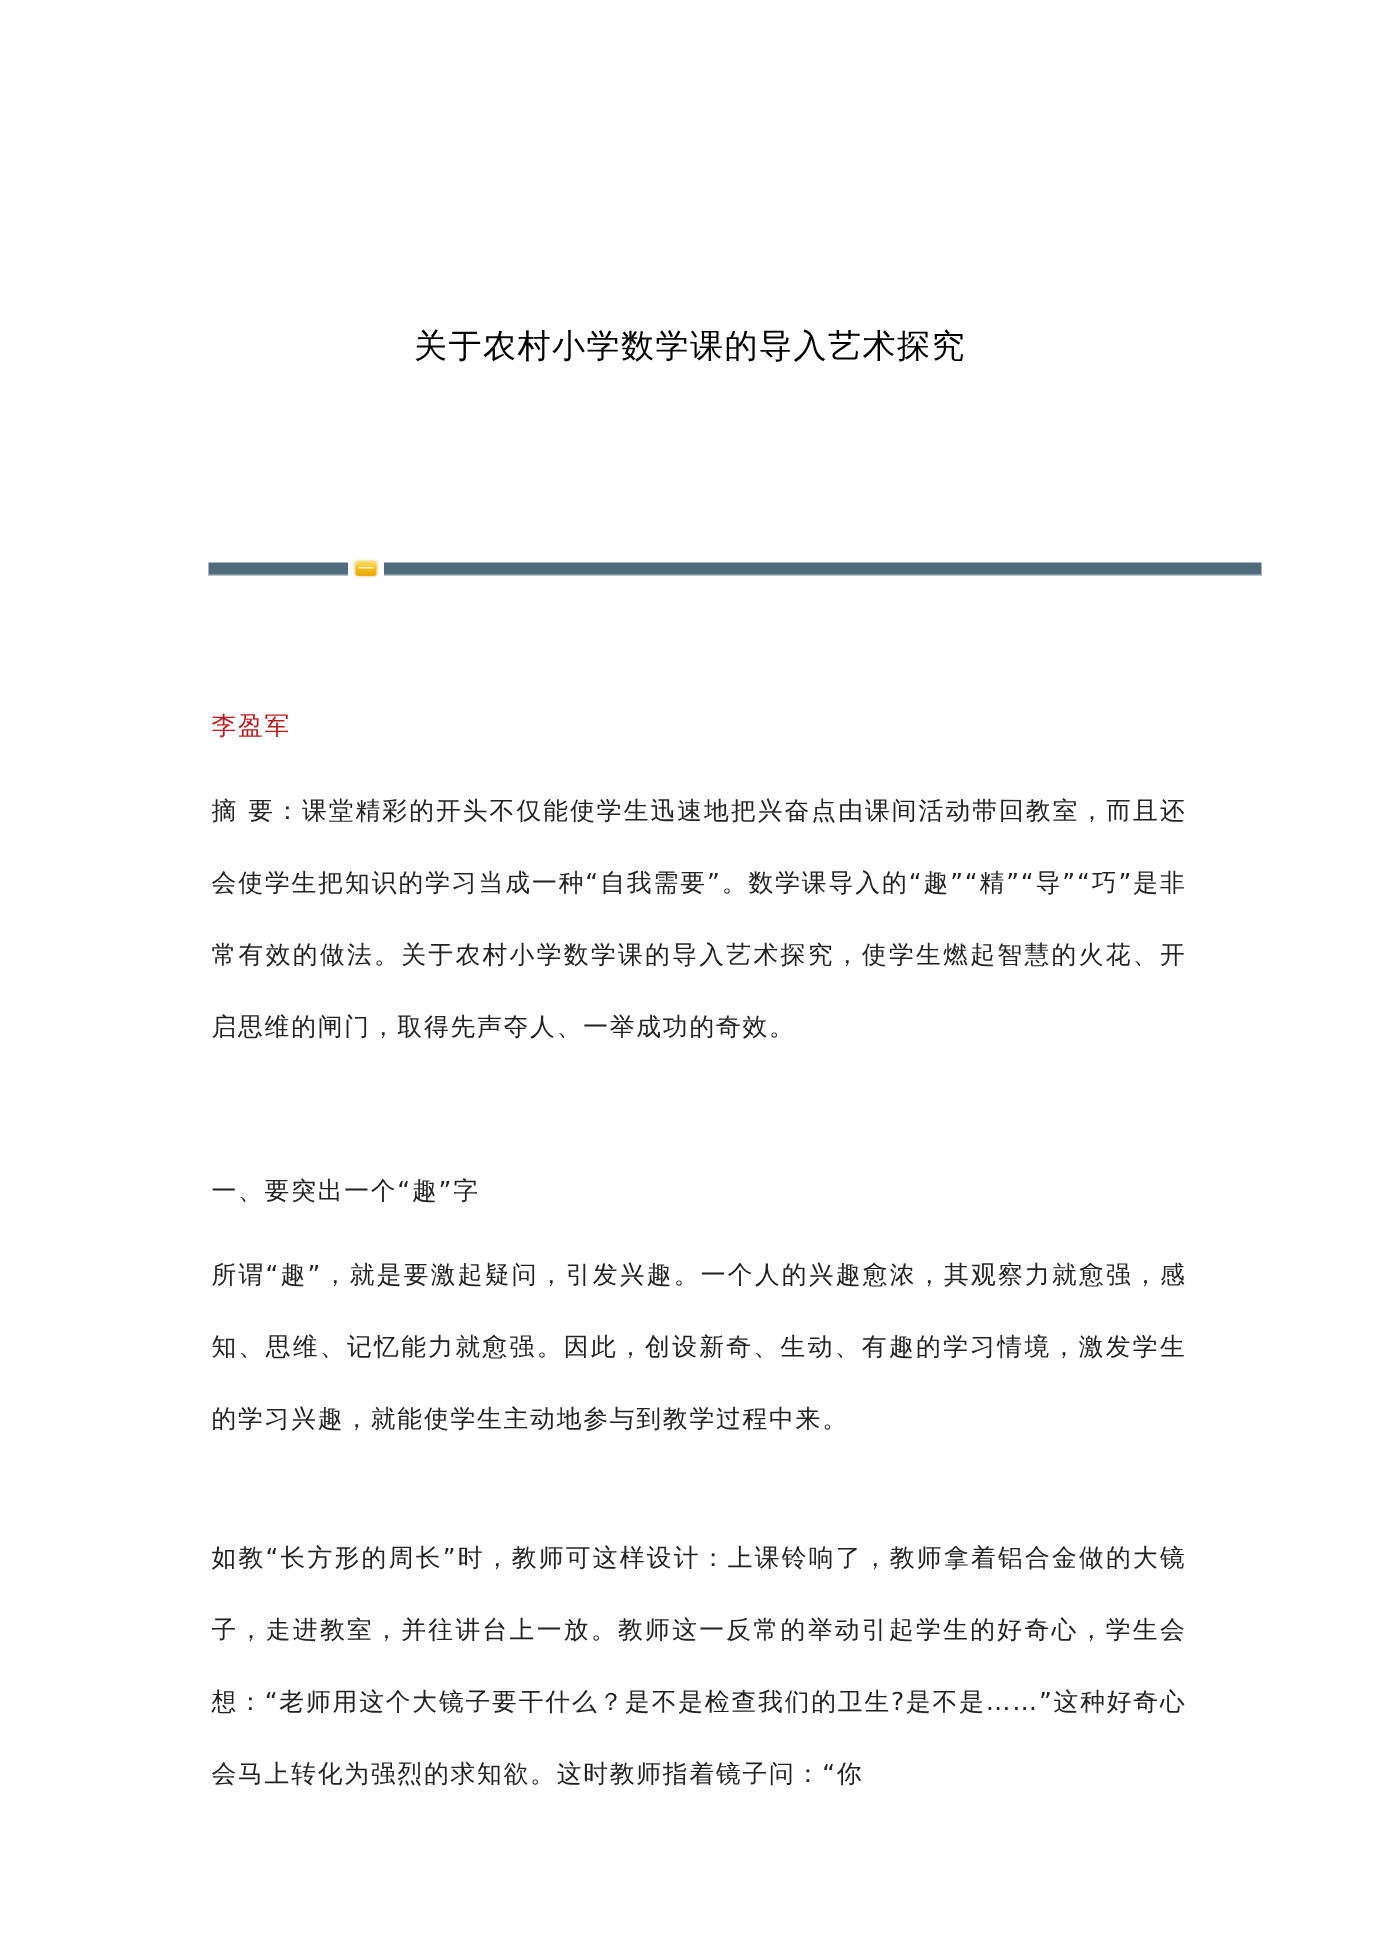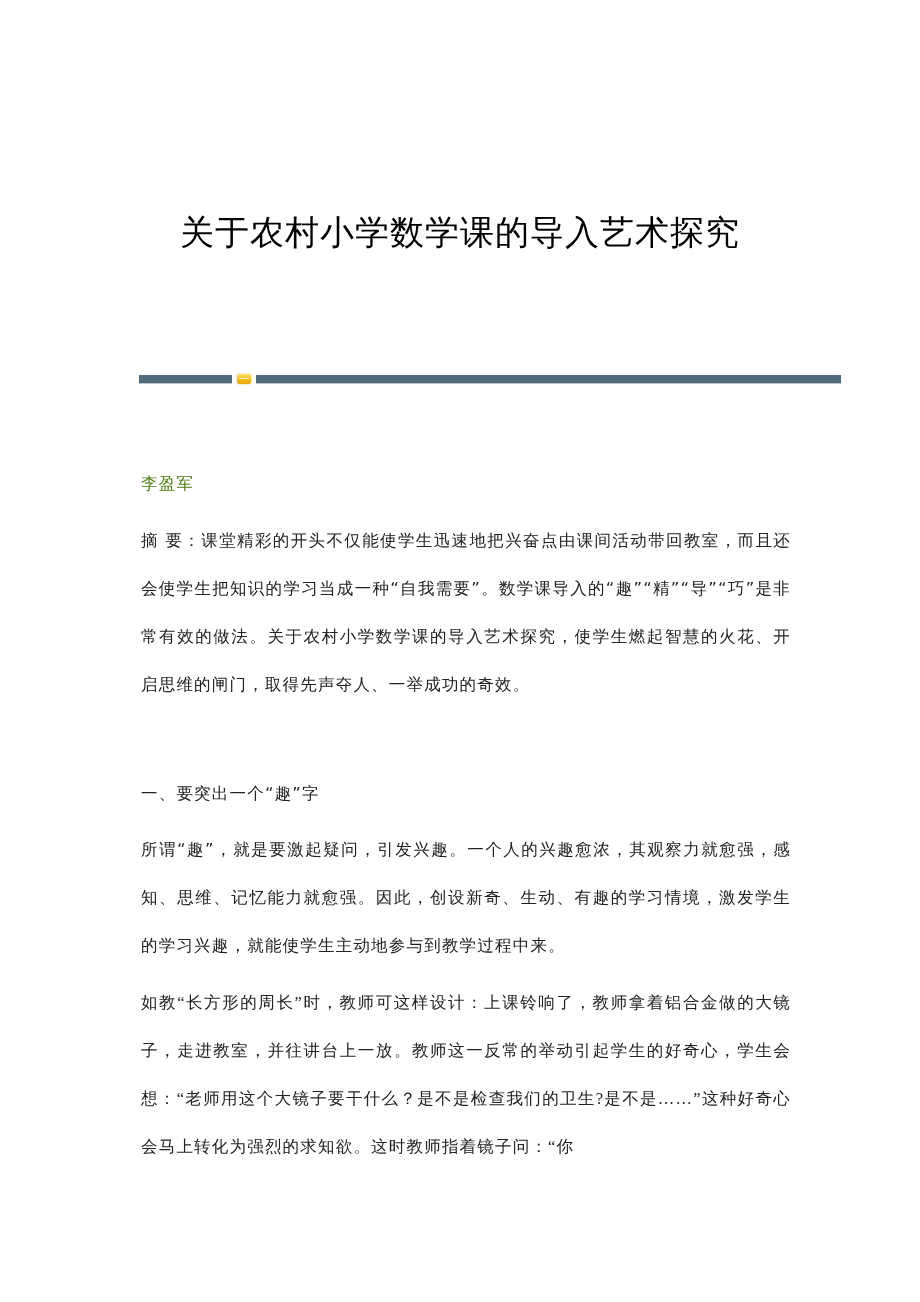--- a/index.html
+++ b/index.html
@@ -20,21 +20,21 @@
       left: 0; top: 0;
       width: 920px; height: 1302px;
     }
     .title {
       position: absolute;
       left: 0;
       width: 920px;
       top: 212px;
       text-align: center;
       font-family: "DejaVu Serif", "Liberation Serif", serif;
-      font-size: 34px;
+      font-size: 22px;
       line-height: 40px;
       letter-spacing: 1px;
       color: #000;
       margin: 0;
       font-weight: normal;
     }
     .divider {
       position: absolute;
       left: 139px;
       top: 375px;
@@ -77,26 +77,26 @@
       font-size: 16.5px;
       letter-spacing: 1.2px;
       color: #222;
     }
     .para {
       margin: 0;
       line-height: 48px;
       text-align: justify;
       text-align-last: left;
     }
-    .author { top: 464px; position: absolute; left: 141px; font-size: 16.5px; letter-spacing: 1.2px; color:#4d7c0f; line-height: 40px; }
+    .author { top: 464px; position: absolute; left: 141px; font-size: 16.5px; letter-spacing: 1.2px; color:#b91c1c; line-height: 40px; }
     .abstract { top: 517px; }
     .keywords { top: 717px; }
     .heading1 { top: 770px; }
     .para1 { top: 826px; }
-    .para2 { top: 979px; font-family: Liberation Serif, serif; }
+    .para2 { top: 1015px; }
   </style>
 </head>
 <body>
 
 <div class="page">
 
   <h1 class="title">关于农村小学数学课的导入艺术探究</h1>
 
   <div class="divider">
     <div class="seg-left"></div>

